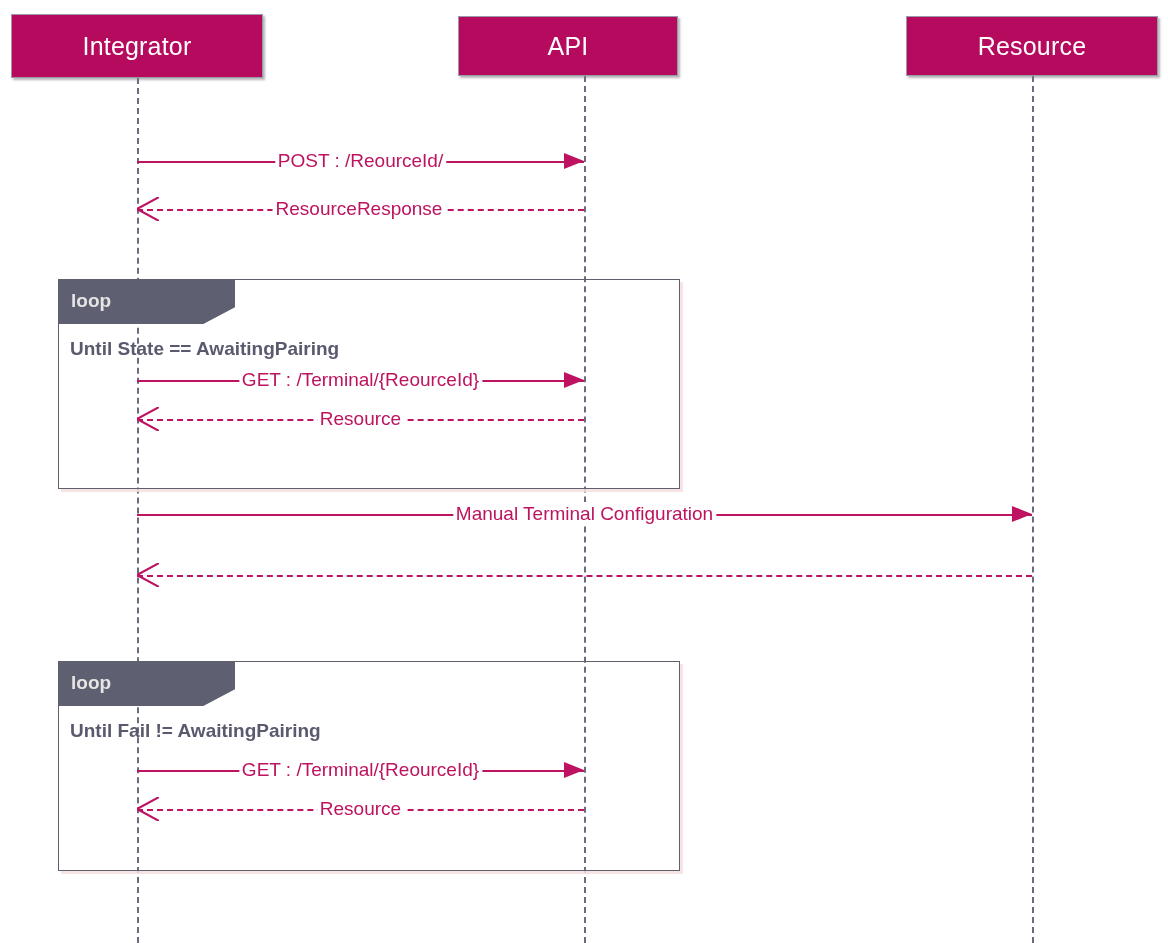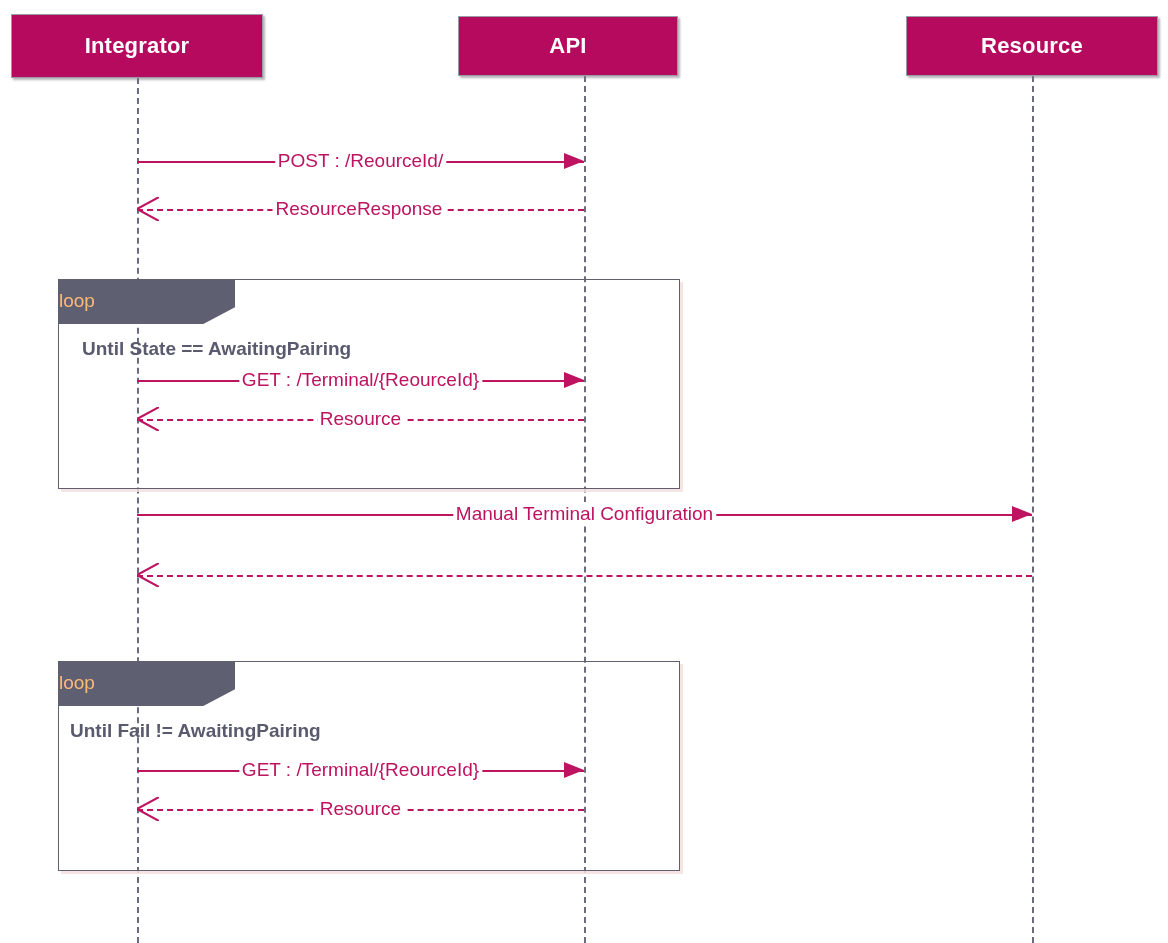--- a/index.html
+++ b/index.html
@@ -25,22 +25,22 @@
     box-sizing: border-box;
     background: #b50a5e;
     border: 1px solid #9b9ba6;
     box-shadow: 2px 2px 2px rgba(120,120,130,0.55);
     display: flex;
     align-items: center;
     justify-content: center;
   }
   .participant .plabel {
     color: #ffffff;
-    font-weight: bold;
-    font-size: 22px;
+    font-weight: normal;
+    font-size: 25px;
     letter-spacing: 0.2px;
     white-space: nowrap;
   }
 
   
   .lifeline {
     position: absolute;
     width: 0;
     border-left: 2px dashed #6b6b80;
   }
@@ -51,24 +51,24 @@
     box-sizing: border-box;
     border: 1.5px solid #5f5f6e;
     background: transparent;
     box-shadow: 3px 3px 0 0 rgba(245,222,222,0.85);
   }
   .fragment-tag {
     position: absolute;
     left: 0;
     top: 0;
     background: #5f5f72;
-    color: #fdba74;
-    font-weight: normal;
+    color: #e5e5e5;
+    font-weight: bold;
     font-size: 19px;
-    padding: 6px 26px 8px 0;
+    padding: 6px 26px 8px 12px;
     box-sizing: border-box;
     height: 44px;
     line-height: 30px;
     clip-path: polygon(0 0, 100% 0, 100% 62%, 82% 100%, 0 100%);
   }
   .fragment-guard {
     position: absolute;
     color: #5a5a6e;
     font-weight: bold;
     font-size: 19px;
@@ -113,21 +113,21 @@
 <div id="diagram">
   <div id="layer-lifelines">
       <div class="lifeline" style="left: 137px; top: 78px; height: 865px; border-left-color: rgb(107, 107, 128);"></div>
       <div class="lifeline" style="left: 584px; top: 76px; height: 867px; border-left-color: rgb(107, 107, 128);"></div>
       <div class="lifeline" style="left: 1032px; top: 76px; height: 867px; border-left-color: rgb(107, 107, 128);"></div>
     </div>
   <div id="layer-fragments">
       <div class="fragment" style="left: 58px; top: 279px; width: 622px; height: 210px; border-color: rgb(95, 95, 110);">
         <div class="fragment-tag" style="width: 176px; height: 44px; background: rgb(95, 95, 114);">loop</div>
       </div>
-      <div class="fragment-guard" style="left: 82px; top: 338px; color: rgb(90, 90, 110);">Until State == AwaitingPairing</div>
+      <div class="fragment-guard" style="left: 70px; top: 338px; color: rgb(90, 90, 110);">Until State == AwaitingPairing</div>
       <div class="fragment" style="left: 58px; top: 661px; width: 622px; height: 210px; border-color: rgb(95, 95, 110);">
         <div class="fragment-tag" style="width: 176px; height: 44px; background: rgb(95, 95, 114);">loop</div>
       </div>
       <div class="fragment-guard" style="left: 70px; top: 720px; color: rgb(90, 90, 110);">Until Fail != AwaitingPairing</div>
     </div>
   <div id="layer-participants">
       <div class="participant" style="left: 11px; top: 14px; width: 252px; height: 64px; background: rgb(181, 10, 94);">
         <span class="plabel" style="color: rgb(255, 255, 255);">Integrator</span>
       </div>
       <div class="participant" style="left: 458px; top: 16px; width: 220px; height: 60px; background: rgb(181, 10, 94);">

